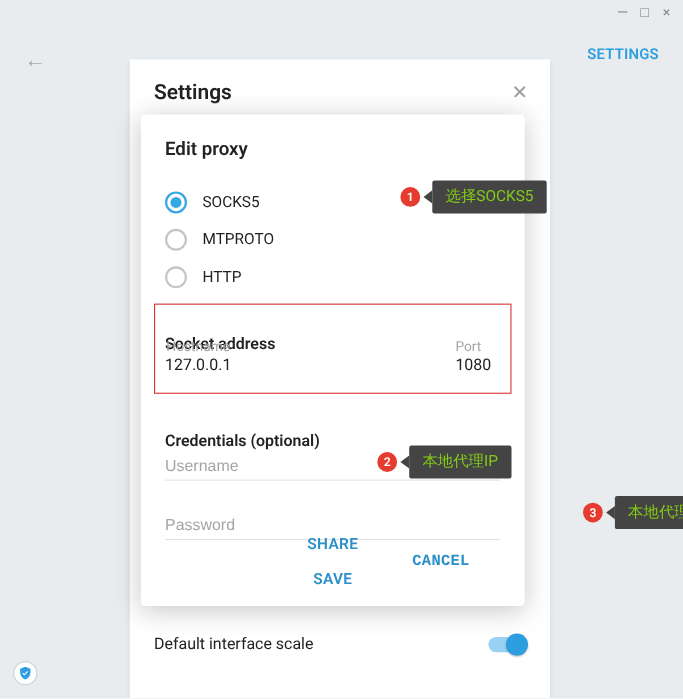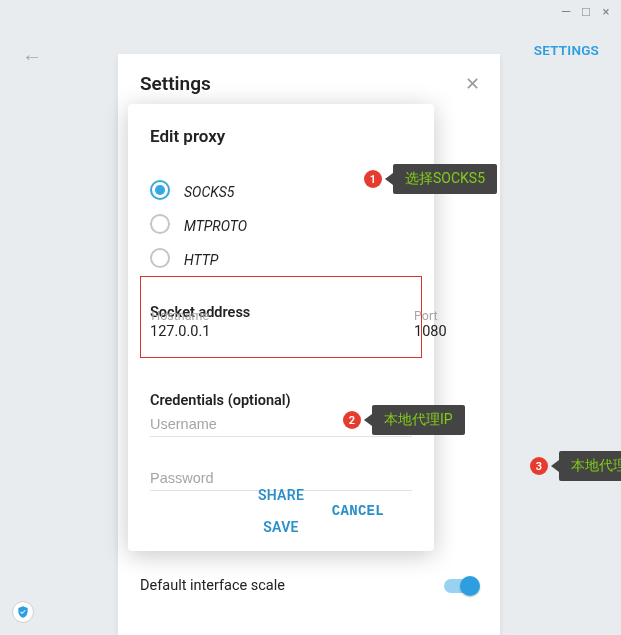--- a/index.html
+++ b/index.html
@@ -46,29 +46,29 @@
       width: 34px; height: 14px; border-radius: 10px; background: #99d1f2; position: relative;
     }
     .toggle::after {
       content: ""; position: absolute; right: -2px; top: -3px;
       width: 20px; height: 20px; border-radius: 50%;
       background: #2d9ee0; box-shadow: 0 1px 2px rgba(0,0,0,0.25);
     }
 
     .modal {
       position: absolute; top: 104px; left: 128px;
-      width: 306px; height: 447px;
+      width: 349px; height: 447px;
       background: #fff;
       border-radius: 4px;
       box-shadow: 0 4px 24px rgba(0,0,0,0.22);
       padding: 22px 22px 0 22px;
     }
     .modal-title { font-size: 17px; font-weight: 600; color: #222; margin-bottom: 22px; }
 
-    .radio-row { display: flex; align-items: flex-end; height: 32px; margin-bottom: 2px; cursor: pointer; font-style: italic; }
+    .radio-row { display: flex; align-items: center; height: 32px; margin-bottom: 2px; cursor: pointer; }
     .radio-outer {
       width: 20px; height: 20px; border-radius: 50%;
       border: 2px solid #c5c5c5; margin-right: 14px; position: relative;
     }
     .radio-outer.checked { border-color: #33a8e4; }
     .radio-outer.checked::after {
       content: ""; position: absolute; top: 3px; left: 3px;
       width: 10px; height: 10px; border-radius: 50%; background: #33a8e4;
     }
     .radio-label { font-size: 14px; color: #222; }

